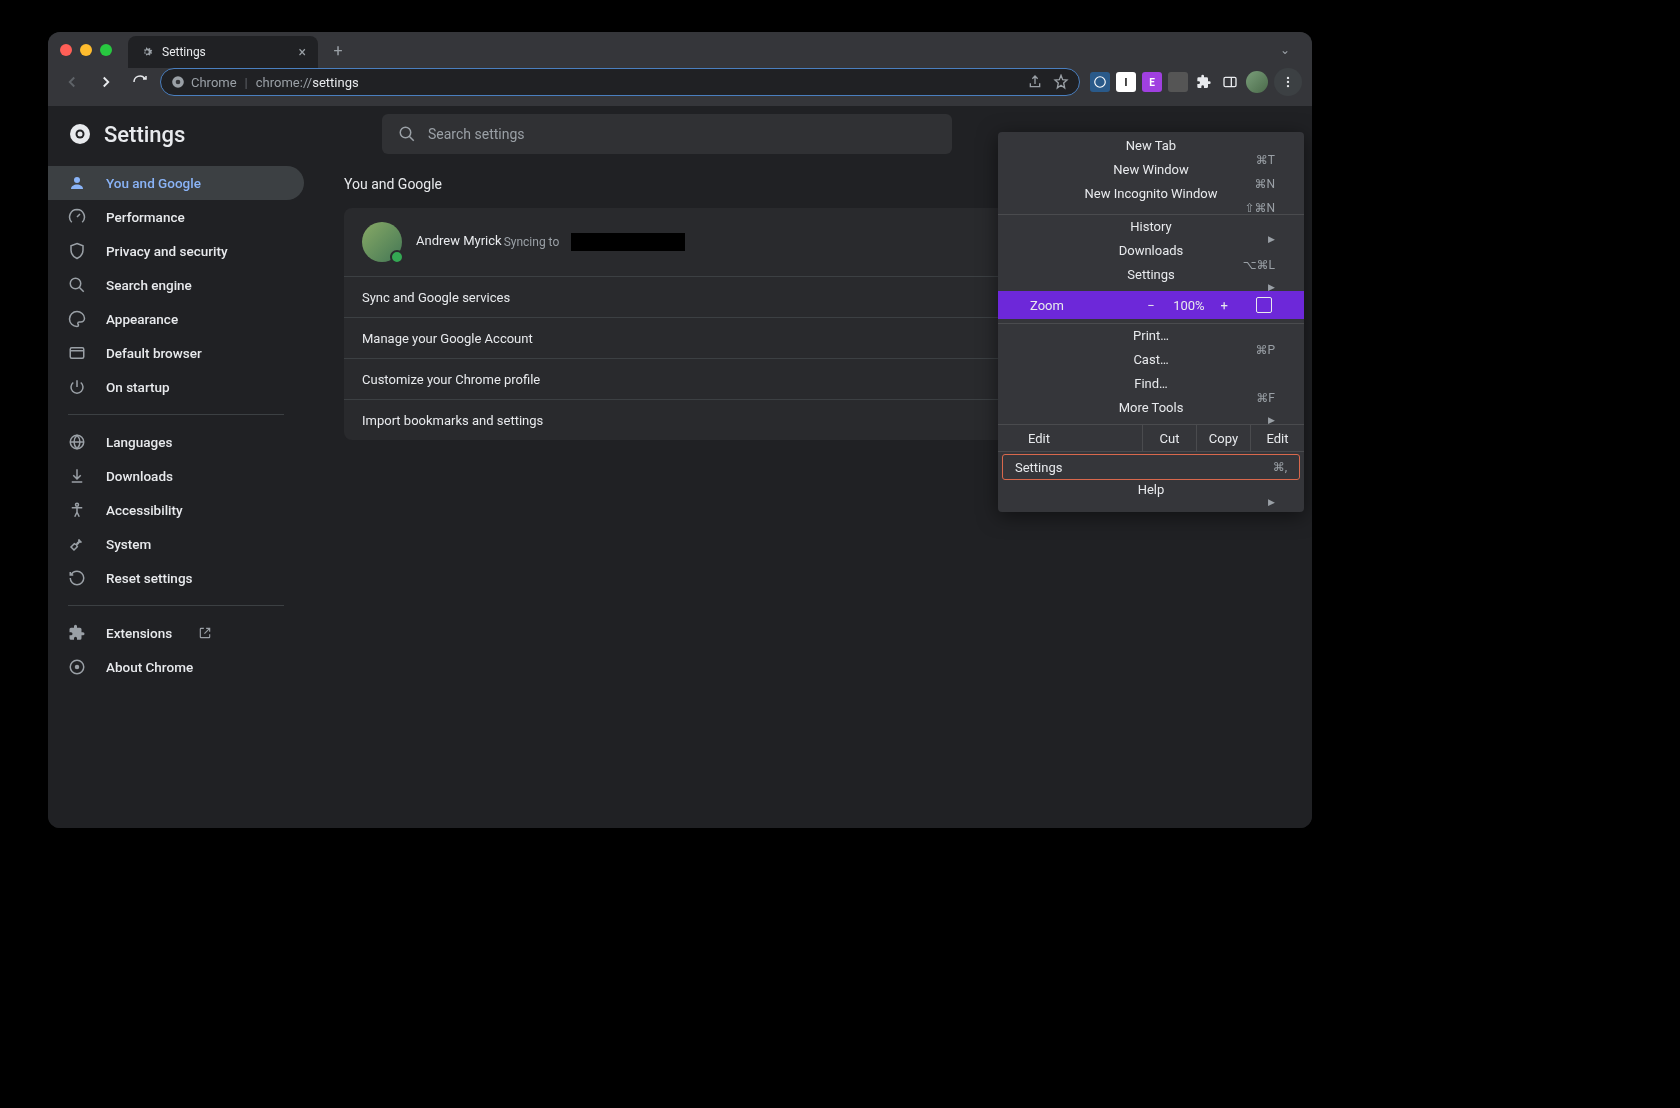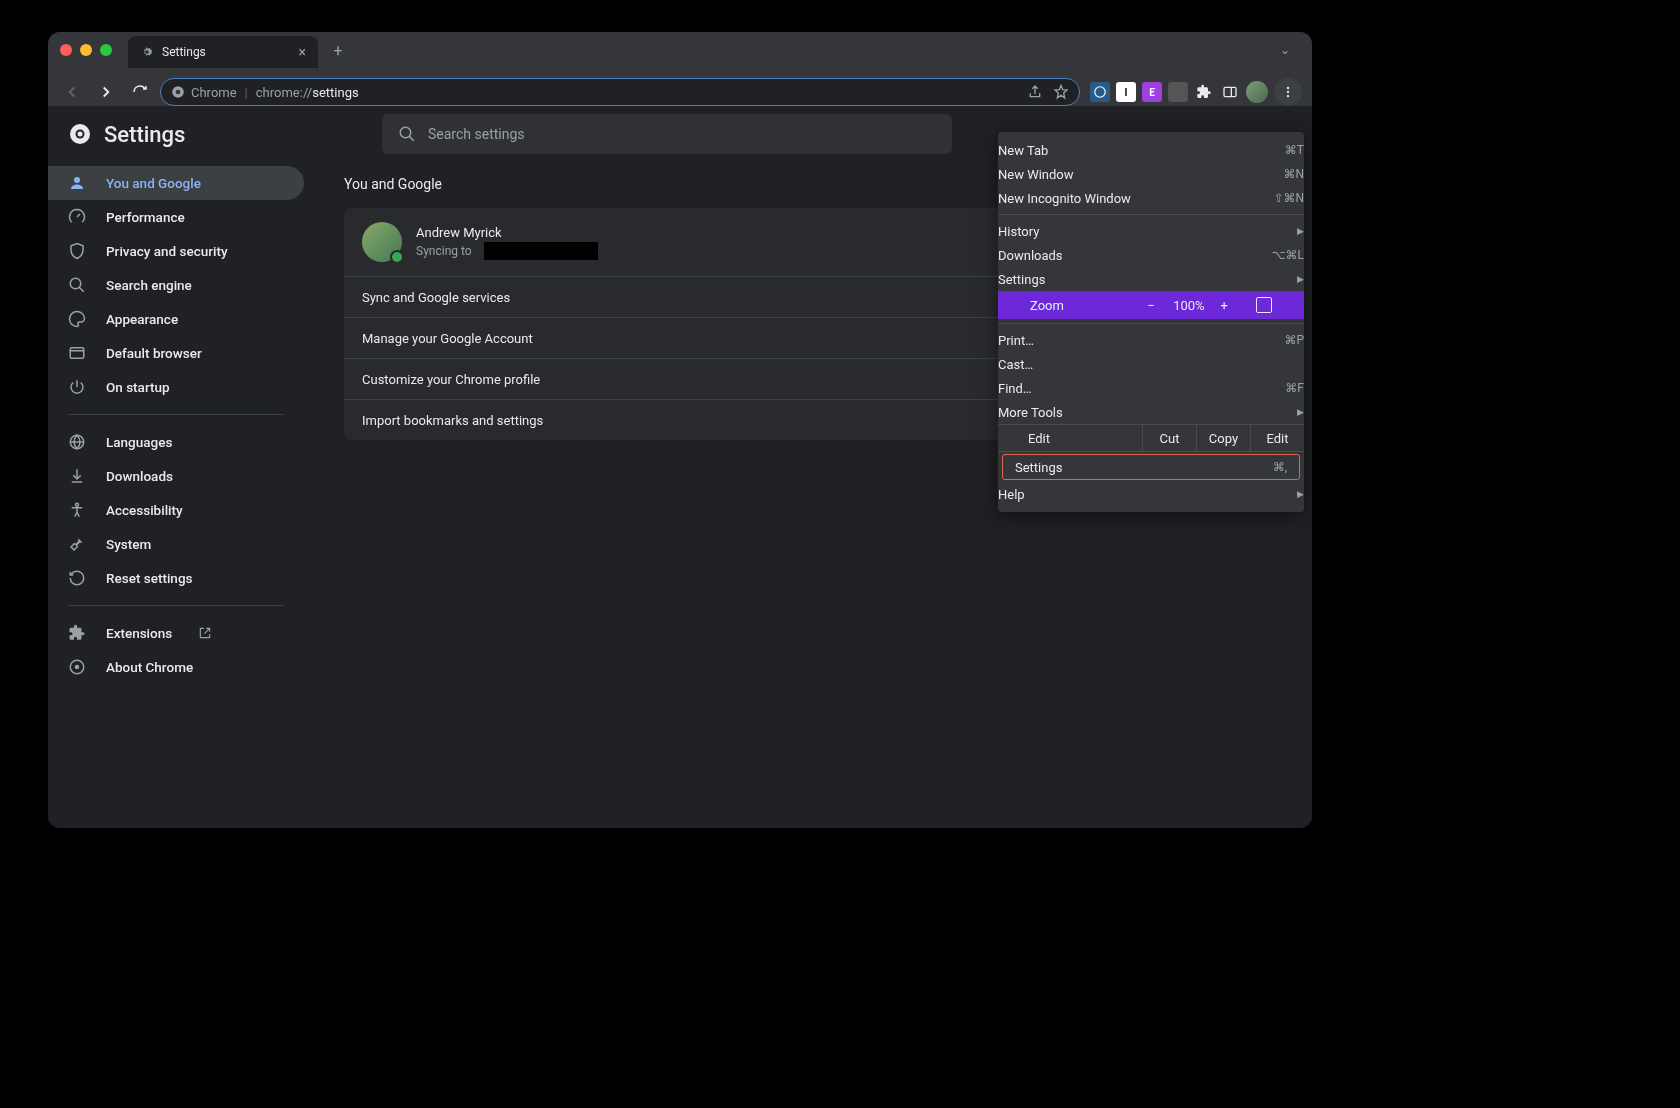--- a/index.html
+++ b/index.html
@@ -41,21 +41,21 @@
   font-size: 12px;
 }
 .tab-close { margin-left: auto; color: #9aa0a6; font-size: 14px; cursor: pointer; }
 .new-tab { width: 28px; height: 28px; display: flex; align-items: center; justify-content: center; color: #9aa0a6; font-size: 16px; margin-left: 6px; cursor: pointer; }
 .tab-dropdown { margin-left: auto; color: #9aa0a6; font-size: 12px; padding: 6px 10px; cursor: pointer; }
 
 .toolbar {
   height: 38px;
   background: #35363a;
   display: flex;
-  align-items: flex-end;
+  align-items: flex-start;
   padding: 0 10px;
   gap: 6px;
 }
 .nav-btn { width: 28px; height: 28px; display: flex; align-items: center; justify-content: center; color: #9aa0a6; border-radius: 50%; cursor: pointer; }
 .nav-btn.enabled { color: #e8eaed; }
 .omnibox {
   flex: 1;
   height: 28px;
   background: #202124;
   border: 1px solid #4a7fbf;
@@ -138,21 +138,21 @@
   overflow: hidden;
 }
 .profile-row {
   display: flex;
   align-items: center;
   padding: 14px 18px;
   gap: 14px;
 }
 .avatar { width: 40px; height: 40px; border-radius: 50%; background: linear-gradient(135deg,#8a6,#475); position: relative; }
 .avatar-status { position: absolute; right: -2px; bottom: -2px; width: 14px; height: 14px; border-radius: 50%; background: #34a853; border: 2px solid #292a2d; }
-.profile-text { display: flex; flex-direction: column; gap: 2px; }
+.profile-text { display: flex; flex-direction: row; gap: 2px; }
 .profile-name { color: #e8eaed; font-size: 13px; }
 .profile-sub { color: #9aa0a6; font-size: 12px; display: flex; align-items: center; gap: 12px; }
 .redacted { background: #000; width: 114px; height: 18px; }
 .turn-off-btn {
   margin-left: auto;
   color: #8ab4f8;
   border: 1px solid #5f6368;
   background: transparent;
   padding: 7px 16px;
   border-radius: 4px;
@@ -183,22 +183,23 @@
   box-shadow: 0 4px 20px rgba(0,0,0,0.5);
   padding: 6px 0;
   z-index: 100;
   color: #e8eaed;
   font-size: 13px;
 }
 .menu-item {
   height: 24px;
   display: flex;
   align-items: center;
-  padding: 0 0;
+  padding: 0 29px;
   cursor: pointer;
+  flex-direction: column;
 }
 .menu-item .shortcut { margin-left: auto; color: #9aa0a6; font-size: 12px; }
 .menu-item .sub-arrow { margin-left: auto; color: #9aa0a6; font-size: 9px; }
 .menu-divider { height: 1px; background: #4a4b4e; margin: 4px 0; }
 .zoom-row {
   height: 28px;
   display: flex;
   align-items: center;
   padding: 0 32px;
   background: #6d28d9;

